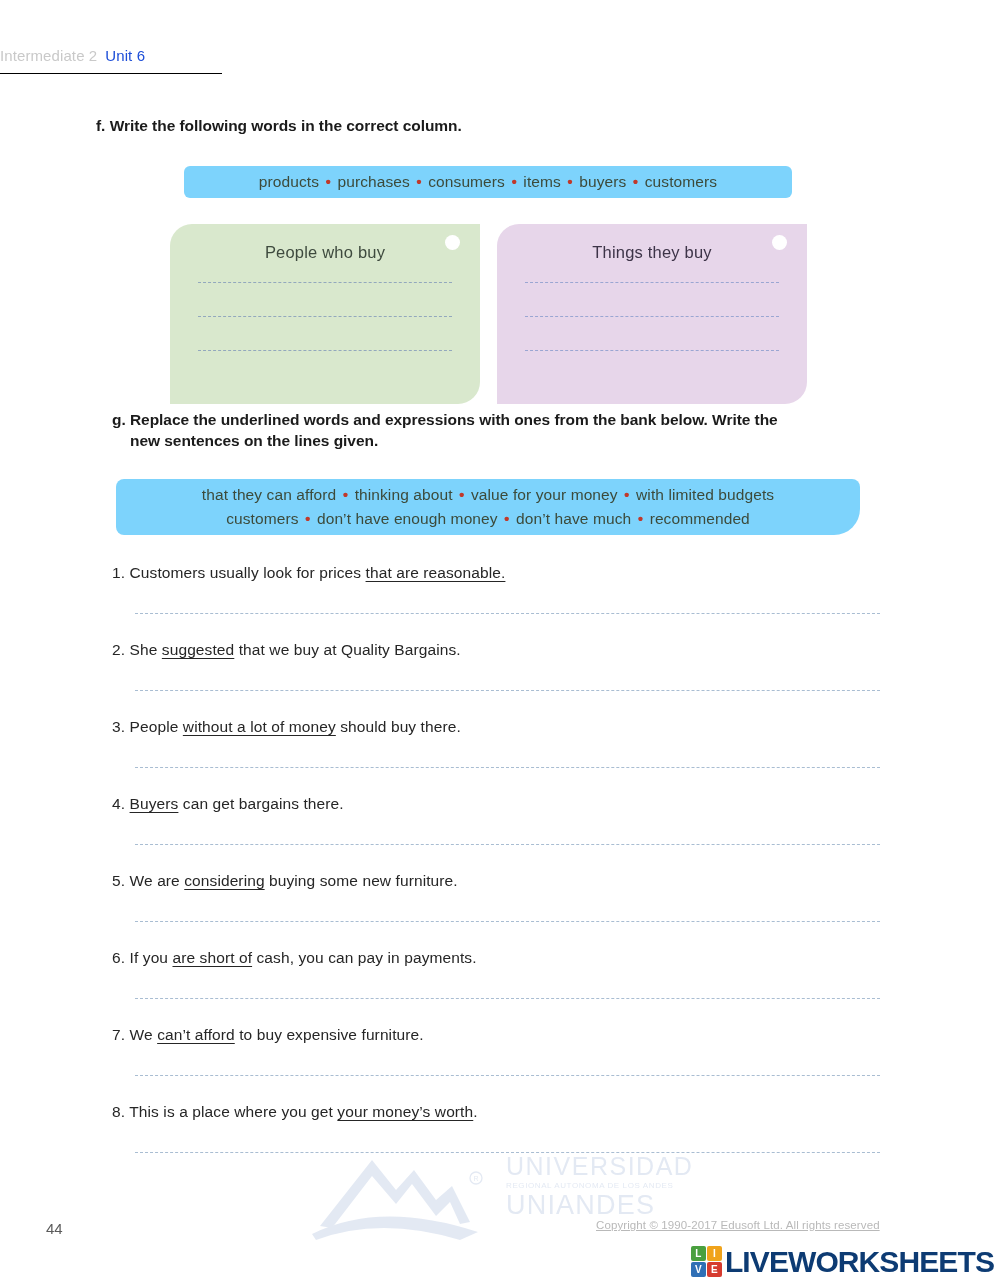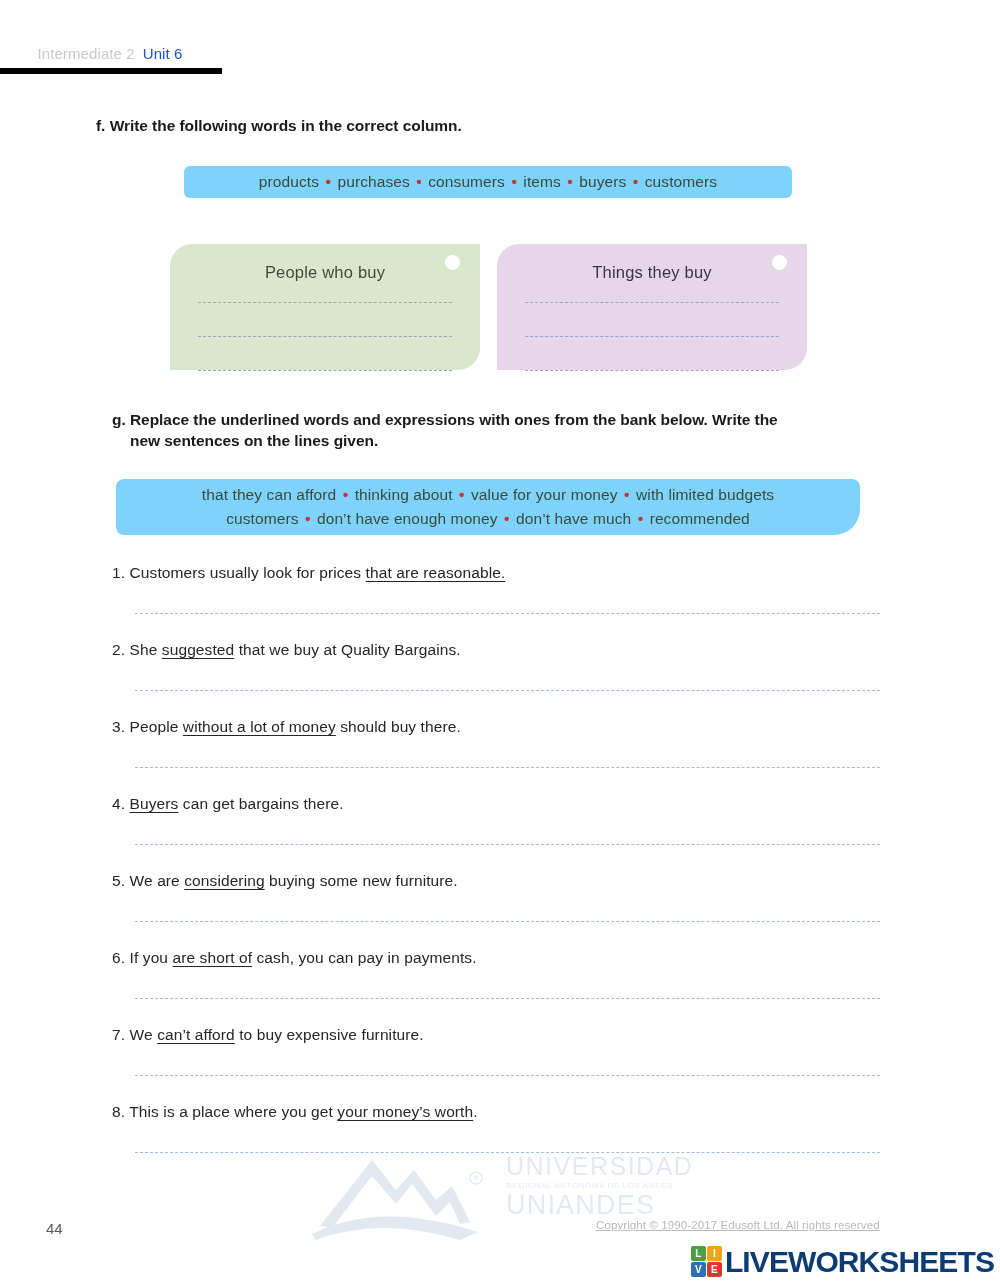--- a/index.html
+++ b/index.html
@@ -13,24 +13,24 @@
     font-family: "Liberation Sans", sans-serif;
     overflow: hidden;
   }
 
   
   .header {
     position: absolute;
     left: 0; top: 38px;
     width: 222px;
     height: 36px;
-    border-bottom: 6px solid #000000;
+    border-bottom: 1px solid #000000;
     display: flex;
     align-items: center;
-    justify-content: center;
+    justify-content: flex-start;
     padding-right: 2px;
     gap: 8px;
   }
   .hdr-course {
     font-size: 15px;
     color: #c9c9c9;
     letter-spacing: .1px;
     white-space: nowrap;
   }
   .hdr-unit {
@@ -73,22 +73,22 @@
   .bank-2 {
     left: 116px; top: 479px;
     width: 744px; height: 56px;
     border-radius: 8px 8px 26px 8px;
   }
   .dot { color: #c0392b; font-weight: bold; padding: 0 2px; }
 
   
   .card {
     position: absolute;
-    top: 244px;
-    height: 126px;
+    top: 224px;
+    height: 180px;
     padding-top: 10px;
   }
   .card-green {
     left: 170px; width: 310px;
     background: #d9e8cd;
     border-radius: 22px 0 22px 0;
   }
   .card-purple {
     left: 497px; width: 310px;
     background: #e7d6ea;

